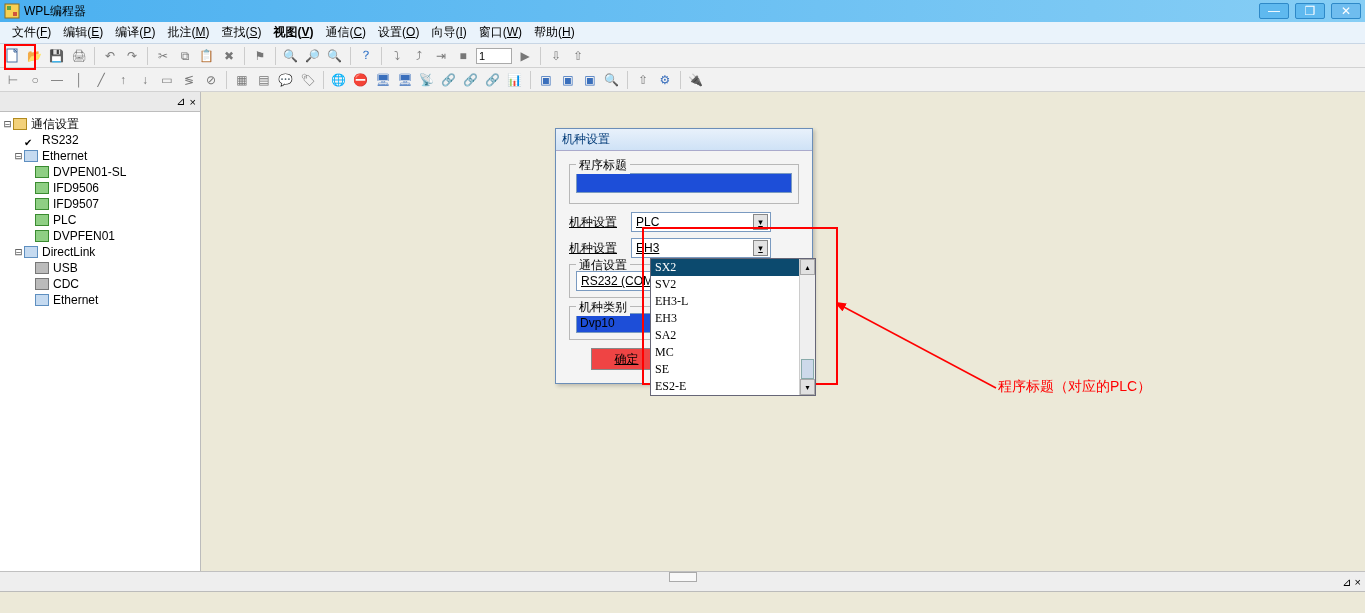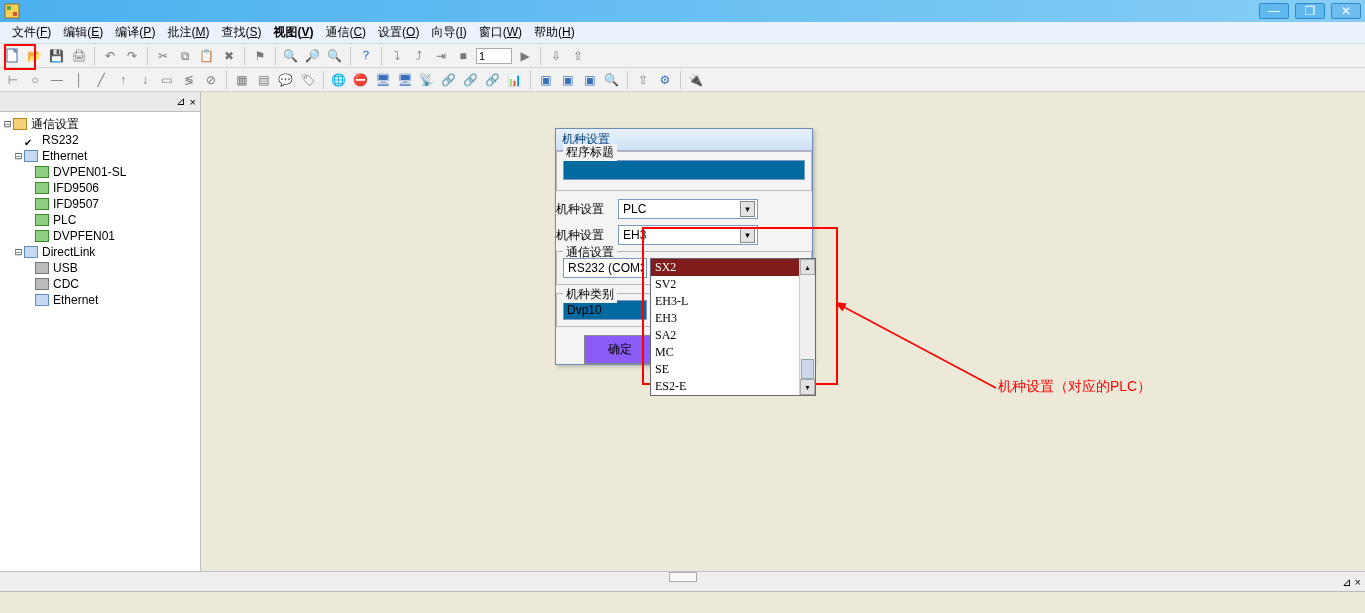--- a/index.html
+++ b/index.html
@@ -38,36 +38,36 @@
 .node-icon.check { background:none; border:none; }
 .node-icon.chip { background:#8fcf84; border-color:#3a8b30; }
 .node-icon.usb { background:#bbb; border-color:#777; }
 .node-icon.net { background:#c5daf0; border-color:#5e8fc0; }
 
 .content { flex:1; background:#ece9d8; position:relative; }
 
 
 .dialog { position:absolute; left:555px; top:128px; width:258px; background:#f4f4f4; border:1px solid #6b8eb8; box-shadow: 2px 2px 4px rgba(0,0,0,0.2); }
 .dialog-title { height:22px; background:linear-gradient(#e8f1fb,#cfe2f6); border-bottom:1px solid #aac; padding:0 6px; display:flex; align-items:center; color:#003a77; }
-.dialog-body { padding:0; }
+.dialog-body { padding:13px;text-decoration:underline; }
 .group { border:1px solid #b8b8b8; padding:8px 6px 10px; margin-bottom:8px; position:relative; }
 .group-title { position:absolute; top:-8px; left:6px; background:#f4f4f4; padding:0 3px; }
 .field-row { display:flex; align-items:center; margin-bottom:6px; gap:6px; }
 .field-row label { width:56px; }
-.text-input { flex:1; height:20px; border:1px solid #7a9ac0; background:#0369a1; padding:0 3px; }
+.text-input { flex:1; height:20px; border:1px solid #7a9ac0; background:#1d4ed8; padding:0 3px; }
 .combo { height:20px; border:1px solid #7a9ac0; background:#fff; display:flex; align-items:center; padding:0 2px 0 4px; position:relative; }
 .combo .arrow { margin-left:auto; width:15px; height:16px; background:#e3e3e3; border:1px solid #888; display:flex; align-items:center; justify-content:center; font-size:9px; }
 .combo.w1 { width:140px; }
 .dialog-buttons { display:flex; justify-content:space-around; margin-top:4px; }
-.btn { width:72px; height:29px; border:1px solid #888; background:#8b5cf6; cursor:pointer; }
+.btn { width:72px; height:22px; border:1px solid #888; background:#ef4444; cursor:pointer; }
 
 
 .dropdown { position:absolute; left:650px; top:258px; width:166px; background:#fff; border:1px solid #667; z-index:5; }
 .dropdown .opt { padding:1px 4px; cursor:pointer; font-family:SimSun; }
-.dropdown .opt.selected { background:#7f1d1d; color:#fff; }
+.dropdown .opt.selected { background:#0c4a6e; color:#fff; }
 .dropdown .scrollbar { position:absolute; right:0; top:0; bottom:0; width:16px; background:#efefef; border-left:1px solid #ccc; }
 .dropdown .sb-btn { height:16px; background:#e1e1e1; border:1px solid #aaa; display:flex; align-items:center; justify-content:center; font-size:8px; }
 .dropdown .sb-thumb { position:absolute; bottom:16px; left:1px; right:1px; height:20px; background:#cdd9ea; border:1px solid #8aa; }
 
 
 .red-annot-box { position:absolute; border:2px solid #ff0000; left:642px; top:227px; width:196px; height:158px; pointer-events:none; }
 
 
 .arrow-svg { position:absolute; pointer-events:none; }
 
@@ -94,20 +94,21 @@
 <body>
 
 <div class="titlebar">
   <span class="icon">
     <svg viewBox="0 0 16 16">
         <rect x="1" y="1" width="14" height="14" fill="#f7d154" stroke="#8a6d1f"></rect>
         <rect x="3" y="3" width="4" height="4" fill="#5aa348"></rect>
         <rect x="9" y="9" width="4" height="4" fill="#d0553c"></rect>
       </svg>
   </span>
+  <span class="title">WPL编程器</span>
   <div class="win-btns">
     <div class="win-btn">—</div>
     <div class="win-btn">❐</div>
     <div class="win-btn" style="background:#6fbdef;">✕</div>
   </div>
 </div>
 
 <div class="menubar">
   <span class="menu-item"><span>文件</span>(<u>F</u>)</span>
   <span class="menu-item"><span>编辑</span>(<u>E</u>)</span>
@@ -287,20 +288,20 @@
 
 <svg class="arrow-svg" style="left:836px; top:300px; width:170px; height:100px;">
   <defs>
       <marker id="ah" markerWidth="10" markerHeight="10" refX="2" refY="3" orient="auto">
         <path d="M0,0 L0,6 L8,3 z" fill="#ff0000"></path>
       </marker>
     </defs>
   <line x1="160" y1="88" x2="6" y2="6" stroke="#ff0000" stroke-width="1.5" marker-end="url(#ah)"></line>
 </svg>
 
-<div class="annot-text">机种设置（对应的PLC）</div>
+<div class="annot-text">程序标题（对应的PLC）</div>
 
 <div class="bottom-panel">
   <div class="bottom-tab"></div>
 </div>
 <div class="bottom-right">⊿ ×</div>
 
 <div class="statusbar"></div>
 
 </body></html>

